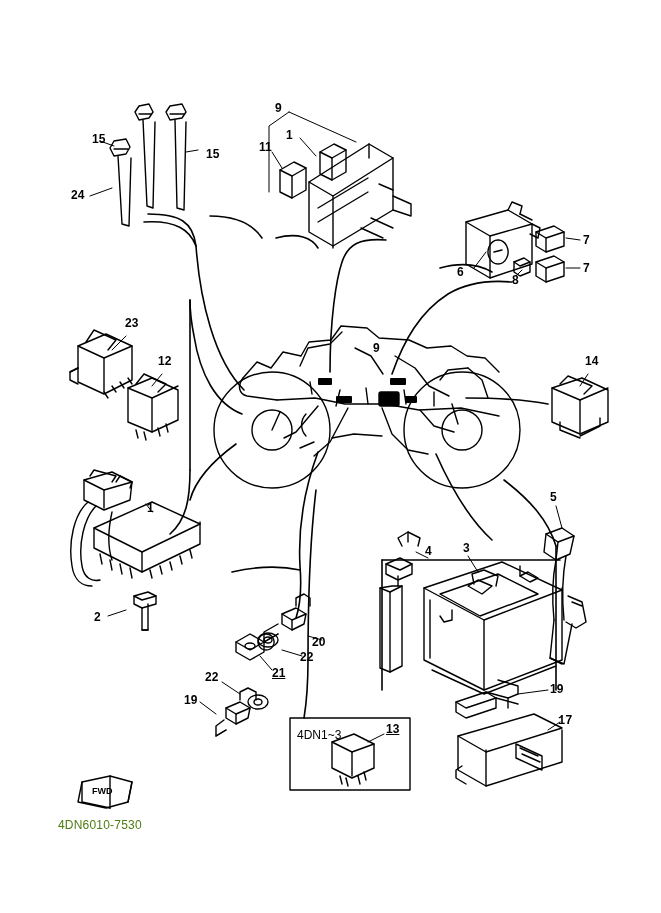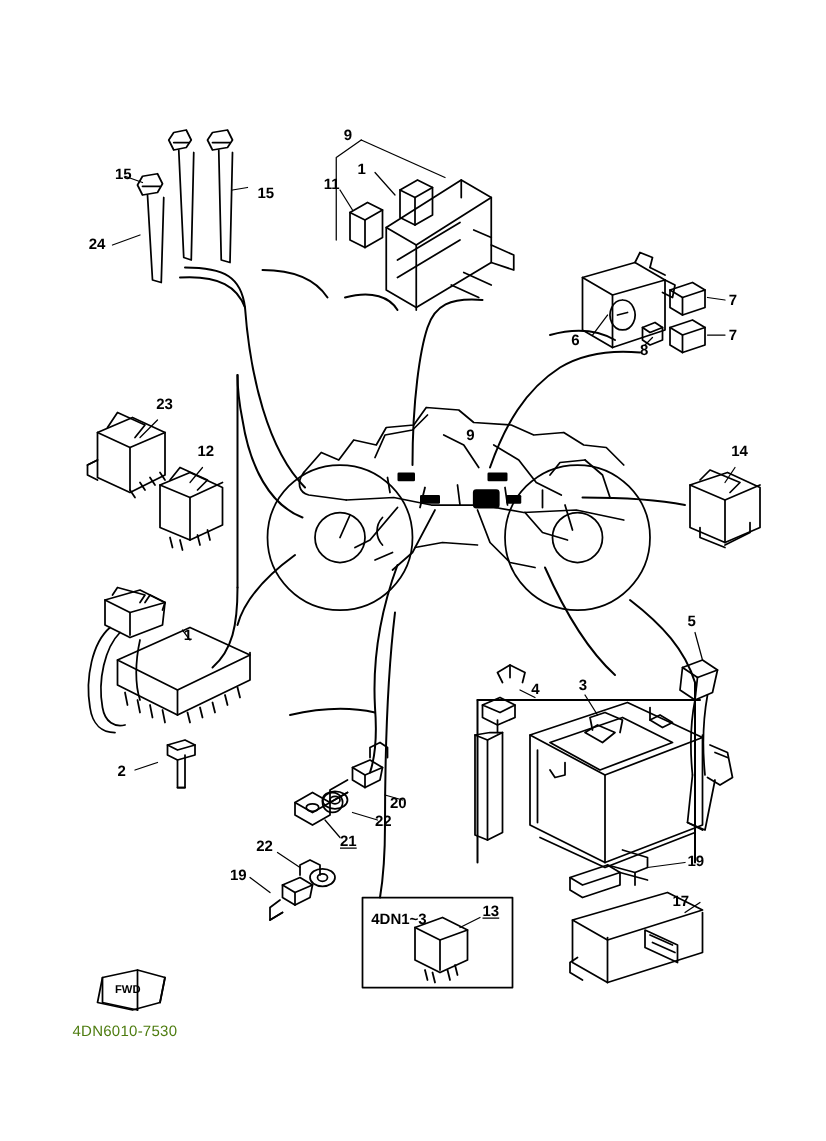--- a/index.html
+++ b/index.html
@@ -393,29 +393,29 @@
 <span class="lbl" style="left:512px;top:274px;">8</span>
 <span class="lbl" style="left:275px;top:102px;">9</span>
 <span class="lbl" style="left:373px;top:342px;">9</span>
 <span class="lbl" style="left:286px;top:129px;">1</span>
 <span class="lbl" style="left:259px;top:141px;">11</span>
 <span class="lbl" style="left:158px;top:355px;text-align:center;">12</span>
 <span class="lbl" style="left:386px;top:723px;text-decoration:underline;">13</span>
 <span class="lbl" style="left:585px;top:355px;">14</span>
 <span class="lbl" style="left:92px;top:133px;">15</span>
 <span class="lbl" style="left:206px;top:148px;">15</span>
-<span class="lbl" style="left:538px;top:715px;">17</span>
+<span class="lbl" style="left:558px;top:715px;font-family:Liberation Mono, monospace;">17</span>
 <span class="lbl" style="left:550px;top:683px;">19</span>
 <span class="lbl" style="left:184px;top:694px;">19</span>
 <span class="lbl" style="left:312px;top:636px;">20</span>
 <span class="lbl" style="left:272px;top:667px;text-decoration:underline;">21</span>
 <span class="lbl" style="left:300px;top:651px;">22</span>
 <span class="lbl" style="left:205px;top:671px;">22</span>
 <span class="lbl" style="left:125px;top:317px;">23</span>
 <span class="lbl" style="left:71px;top:189px;">24</span>
 
-<span class="boxlabel" style="left:297px;top:728px;font-weight:bold;">4DN1~3</span>
+<span class="boxlabel" style="left:297px;top:728px;">4DN1~3</span>
 
 <span class="fwdtext" style="left:92px;top:786px;">FWD</span>
 
 <span class="partcode" style="left:58px;top:818px;">4DN6010-7530</span>
 
 </div>
 
 </body></html>

